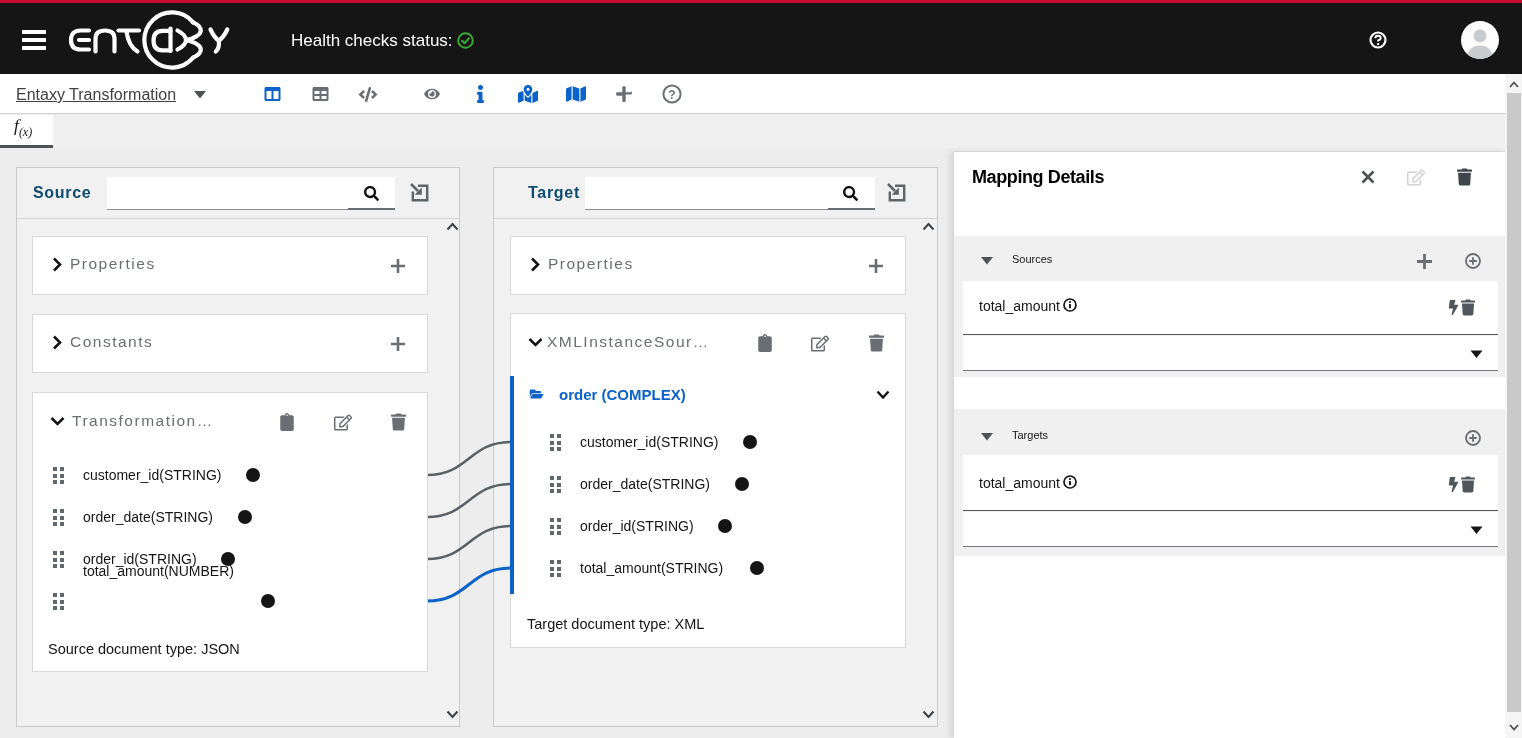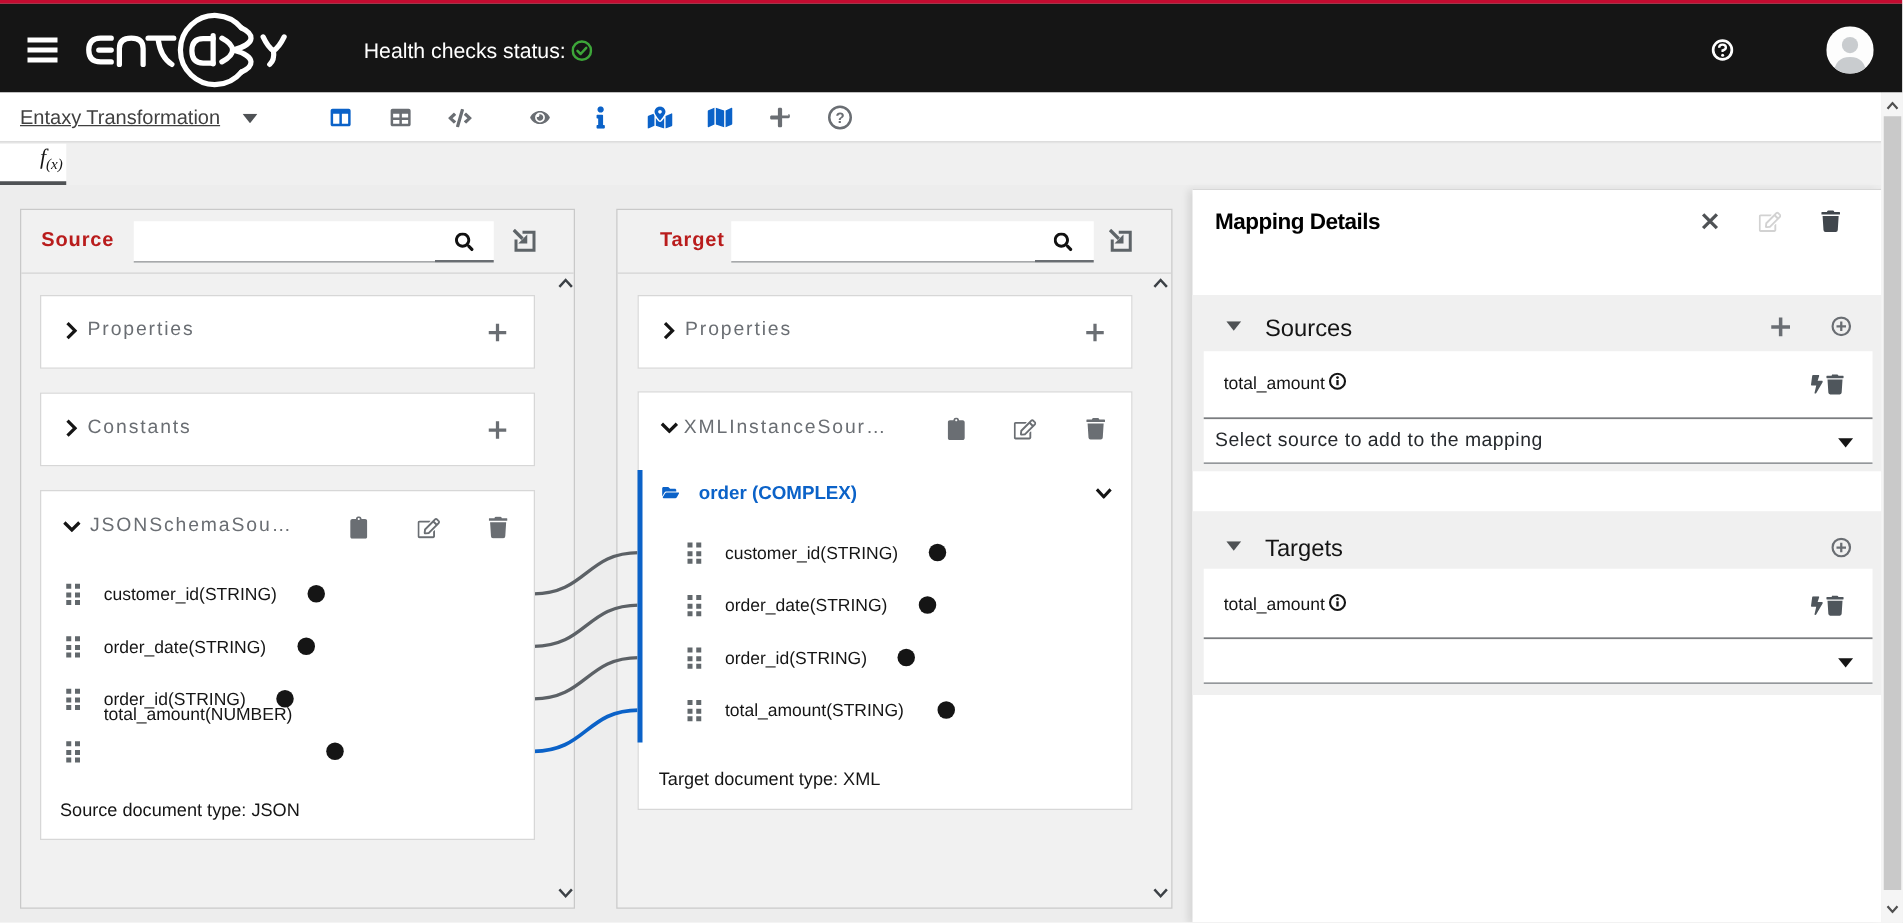--- a/index.html
+++ b/index.html
@@ -6,57 +6,57 @@
 html,body { width:1522px; height:738px; overflow:hidden; font-family:"Liberation Sans", sans-serif; }
 #page { position:relative; width:1522px; height:738px; background:#ededed; overflow:hidden; }
 .abs { position:absolute; }
 
 
 #redbar { left:0; top:0; width:1522px; height:3px; background:#c40b30; }
 #blackbar { left:0; top:3px; width:1522px; height:71px; background:#151515; }
 #toolbar { left:0; top:74px; width:1505px; height:40px; background:#fff; border-bottom:1px solid #d2d2d2; }
 #tabstrip { left:0; top:115px; width:1505px; height:33px; background:#f0f0f0; }
 #tab1 { left:0; top:115px; width:53px; height:33px; background:#fff; border-bottom:3px solid #4f5255; color:#151515; }
-#tab1 .fx { position:absolute; left:32px; top:0px; font-style:italic; font-size:17.5px; font-family:"Liberation Serif", serif; }
+#tab1 .fx { position:absolute; left:14px; top:0px; font-style:italic; font-size:17.5px; font-family:"Liberation Serif", serif; }
 #tab1 .fx sub { font-size:12px; }
 
 
 .hbar { position:absolute; left:22px; width:24px; height:4px; background:#fff; }
 
 
 #hctext { left:291px; top:31px; color:#fff; font-size:17px; }
 
 
 #projname { left:16px; top:86px; color:#404040; font-size:16px;text-decoration:underline; }
 
 
 .panel { position:absolute; top:167px; height:560px; background:#f1f1f1; border:1px solid #c9c9c9; }
 #srcpanel { left:16px; width:444px; }
 #tgtpanel { left:493px; width:445px; }
-.phead-label { position:absolute; top:184px; font-size:16px; font-weight:bold; color:#b91c1c; letter-spacing:0.7px; }
+.phead-label { position:absolute; top:184px; font-size:16px; font-weight:bold; color:#0c4a6e; letter-spacing:0.7px; }
 .pdivider { position:absolute; top:218px; height:1px; background:#d4d4d4; }
 .searchbox { position:absolute; top:177px; height:33px; background:#fff; border-bottom:1px solid #8a8d90; }
 .searchbtn { position:absolute; top:177px; height:33px; width:47px; background:#fff; border-bottom:2px solid #6a6e73; }
 
 .card { position:absolute; background:#fff; border:1px solid #d7d7d7; }
 .cardrow-title { color:#6a6e73; font-size:15.5px; letter-spacing:1.5px; }
 .fieldtext { color:#151515; font-size:14px; }
 .dot { position:absolute; width:14px; height:14px; border-radius:50%; background:#151515; }
 
 
 .handle { position:absolute; width:12px; height:17px; }
 .handle i { position:absolute; width:4px; height:4px; background:#62686c; }
 .handle i:nth-child(1){left:0;top:0} .handle i:nth-child(2){left:7px;top:0}
 .handle i:nth-child(3){left:0;top:6.5px} .handle i:nth-child(4){left:7px;top:6.5px}
 .handle i:nth-child(5){left:0;top:13px} .handle i:nth-child(6){left:7px;top:13px}
 
 
 #mappanel { left:954px; top:151px; width:551px; height:587px; background:#fff; border-top:1px solid #d7d7d7; box-shadow:-4px 1px 6px rgba(0,0,0,0.10); }
 .gsec { position:absolute; left:0; width:551px; background:#f0f0f0; }
-.sechead-txt { position:absolute; font-size:19px; color:#151515; }
+.sechead-txt { position:absolute; font-size:11px; color:#151515; }
 .selrow-txt { position:absolute; font-size:15.5px; color:#26292d; letter-spacing:0.4px; }
 
 
 #sbar { left:1505px; top:74px; width:17px; height:664px; background:#f5f5f5; }
 #sthumb { left:1506.5px; top:93px; width:14px; height:619px; background:#c9c9c9; }
 
 svg { display:block; }
 .ico { position:absolute; }
 </style>
 </head>
@@ -207,21 +207,21 @@
     </svg>
   <div class="abs cardrow-title" style="left:70px;top:333px">Constants</div>
   <svg class="ico" style="left:390px;top:336px" width="16" height="16" viewBox="0 0 16 16">
       <path d="M8 1 V15 M1 8 H15" stroke="#6a6e73" stroke-width="2.6"></path>
     </svg>
 
   <div class="card" style="left:32px;top:392px;width:396px;height:280px;z-index:4"></div>
   <svg class="ico" style="left:50px;top:416px;z-index:5" width="15" height="10" viewBox="0 0 15 10">
       <path d="M1.5 2 L7.5 8 L13.5 2" fill="none" stroke="#151515" stroke-width="2.6"></path>
     </svg>
-  <div class="abs cardrow-title" style="left:72px;top:412px;z-index:5">JSONSchemaSou…</div>
+  <div class="abs cardrow-title" style="left:72px;top:412px;z-index:5">Transformation…</div>
 
   <svg class="ico" style="left:280px;top:413px;z-index:5" width="14" height="18" viewBox="0 0 384 512">
       <path fill="#6a6e73" d="M336 64h-80c0-35.3-28.7-64-64-64s-64 28.7-64 64H48C21.5 64 0 85.5 0 112v352c0 26.5 21.5 48 48 48h288c26.5 0 48-21.5 48-48V112c0-26.5-21.5-48-48-48zM192 40c13.3 0 24 10.7 24 24s-10.7 24-24 24-24-10.7-24-24 10.7-24 24-24"></path>
     </svg>
   <svg class="ico" style="left:334px;top:414px;z-index:5" width="18" height="17" viewBox="0 0 576 512">
       <path fill="#6a6e73" d="M402.3 344.9l32-32c5-5 13.7-1.5 13.7 5.7V464c0 26.5-21.5 48-48 48H48c-26.5 0-48-21.5-48-48V112c0-26.5 21.5-48 48-48h273.5c7.1 0 10.7 8.6 5.7 13.7l-32 32c-1.5 1.5-3.5 2.3-5.7 2.3H48v352h352V350.5c0-2.1.8-4.1 2.3-5.6zm156.6-201.8L296.3 405.7l-90.4 10c-26.2 2.9-48.5-19.2-45.6-45.6l10-90.4L432.9 17.1c22.9-22.9 59.9-22.9 82.7 0l43.2 43.2c22.9 22.9 22.9 60 .1 82.8zM460.1 174L402 115.9 216.2 301.8l-7.3 65.3 65.3-7.3L460.1 174zm64.8-79.7l-43.2-43.2c-4.1-4.1-10.8-4.1-14.8 0L436 82l58.1 58.1 30.9-30.9c4-4.2 4-10.8-.1-82.8z"></path>
     </svg>
   <svg class="ico" style="left:391px;top:413px;z-index:5" width="15" height="18" viewBox="0 0 448 512">
       <path fill="#6a6e73" d="M432 32H312l-9.4-18.7A24 24 0 0 0 281.1 0H166.8a23.72 23.72 0 0 0-21.4 13.3L136 32H16A16 16 0 0 0 0 48v32a16 16 0 0 0 16 16h416a16 16 0 0 0 16-16V48a16 16 0 0 0-16-16zM53.2 467a48 48 0 0 0 47.9 45h245.8a48 48 0 0 0 47.9-45L416 128H32z"></path>
     </svg>
@@ -412,21 +412,20 @@
     </svg>
   <svg class="ico" style="left:1448px;top:300px;z-index:7" width="11" height="15" viewBox="0 0 320 512">
       <path fill="#4f565c" d="M296 160H180.6l42.6-129.8C227.2 15 215.7 0 200 0H56C44 0 33.8 8.9 32.2 20.8l-32 240C-1.7 275.2 9.5 288 24 288h118.7L96.6 482.5c-3.6 15.2 8 29.5 23.3 29.5 8.4 0 16.4-4.4 20.8-12l176-304c9.3-15.9-2.2-36-20.7-36z"></path>
     </svg>
   <svg class="ico" style="left:1461px;top:299px;z-index:7" width="14" height="17" viewBox="0 0 448 512">
       <path fill="#4f565c" d="M432 32H312l-9.4-18.7A24 24 0 0 0 281.1 0H166.8a23.72 23.72 0 0 0-21.4 13.3L136 32H16A16 16 0 0 0 0 48v32a16 16 0 0 0 16 16h416a16 16 0 0 0 16-16V48a16 16 0 0 0-16-16zM53.2 467a48 48 0 0 0 47.9 45h245.8a48 48 0 0 0 47.9-45L416 128H32z"></path>
     </svg>
 
   <div class="abs" style="left:963px;top:334px;width:535px;height:1.4px;background:#53565a;z-index:7"></div>
   <div class="abs" style="left:963px;top:336px;width:535px;height:35px;background:#fff;border-bottom:1.2px solid #72767b;z-index:6"></div>
-  <div class="abs selrow-txt" style="left:972px;top:344px;z-index:7">Select source to add to the mapping</div>
   <svg class="ico" style="left:1470px;top:350px;z-index:7" width="13" height="9" viewBox="0 0 13 9">
       <path d="M0.5 0.5 H12.5 L6.5 8 Z" fill="#151515"></path>
     </svg>
 
   <div class="gsec" style="left:954px;top:409px;height:147px;z-index:6"></div>
   <svg class="ico" style="left:981px;top:433px;z-index:7" width="12" height="8" viewBox="0 0 12 8">
       <path d="M0 0 H12 L6 7.5 Z" fill="#4f5255"></path>
     </svg>
   <div class="abs sechead-txt" style="left:1012px;top:429px;z-index:7">Targets</div>
   <svg class="ico" style="left:1465px;top:430px;z-index:7" width="16" height="16" viewBox="0 0 16 16">

